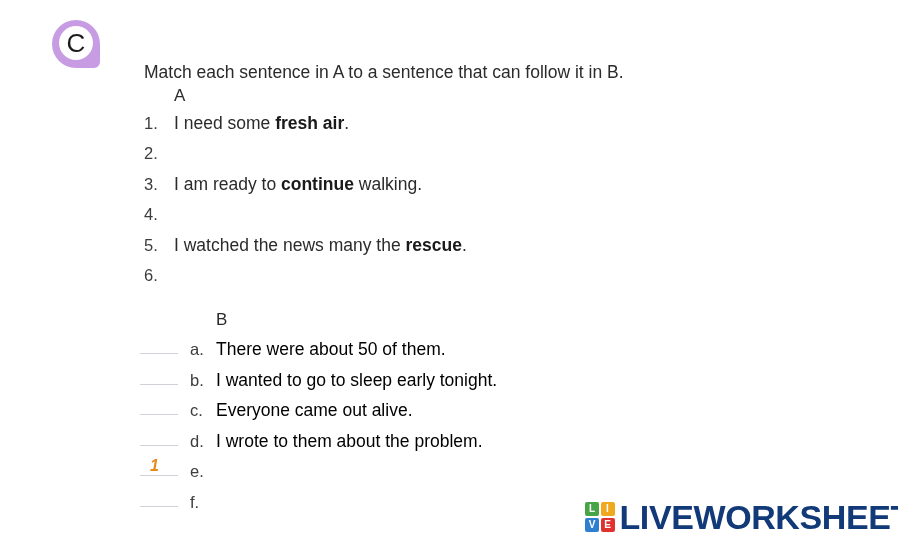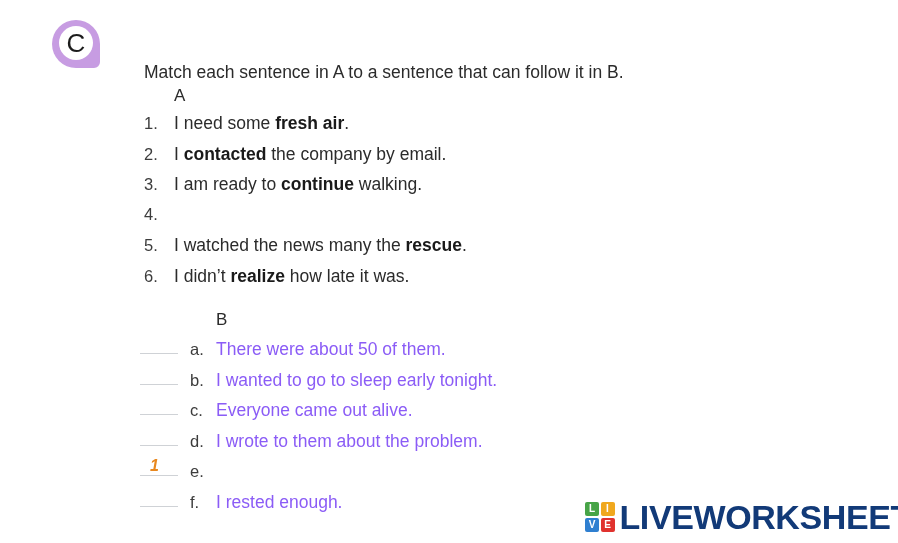--- a/index.html
+++ b/index.html
@@ -134,21 +134,21 @@
     line-height: 1;
   }
   #list-b .letter {
     width: 26px;
     flex: 0 0 26px;
     font-size: 16.5px;
     color: #3c3c3c;
   }
   #list-b .text {
     font-size: 17.5px;
-    color: #8b5cf6;
+    color: #000000;
     white-space: nowrap;
   }
 
   
   #brand-logo {
     position: absolute;
     left: 585px;
     top: 500px;
     display: flex;
     align-items: center;
@@ -197,36 +197,34 @@
 
 <div id="header-a" class="group-header">A</div>
 
 <div id="list-a">
   <div class="row">
     <span class="num">1.</span>
     <span class="text"><span>I need some </span><b>fresh air</b><span>.</span></span>
   </div>
   <div class="row">
     <span class="num">2.</span>
-    <span class="text"><span>I </span><b>contacted</b><span> the company by email.</span></span>
   </div>
   <div class="row">
     <span class="num">3.</span>
     <span class="text"><span>I am ready to </span><b>continue</b><span> walking.</span></span>
   </div>
   <div class="row">
     <span class="num">4.</span>
   </div>
   <div class="row">
     <span class="num">5.</span>
     <span class="text"><span>I watched the news many the </span><b>rescue</b><span>.</span></span>
   </div>
   <div class="row">
     <span class="num">6.</span>
-    <span class="text"><span>I didn’t </span><b>realize</b><span> how late it was.</span></span>
   </div>
 </div>
 
 <div id="header-b" class="group-header">B</div>
 
 <div id="list-b">
   <div class="row">
     <span class="blank">
       <span class="rule"></span>
       <span class="answer"></span>
@@ -264,21 +262,20 @@
       <span class="answer">1</span>
     </span>
     <span class="letter">e.</span>
   </div>
   <div class="row">
     <span class="blank">
       <span class="rule"></span>
       <span class="answer"></span>
     </span>
     <span class="letter">f.</span>
-    <span class="text">I rested enough.</span>
   </div>
 </div>
 
 <div id="brand-logo">
   <div class="tiles">
     <span class="tile t-l">L</span>
     <span class="tile t-i">I</span>
     <span class="tile t-v">V</span>
     <span class="tile t-e">E</span>
   </div>

